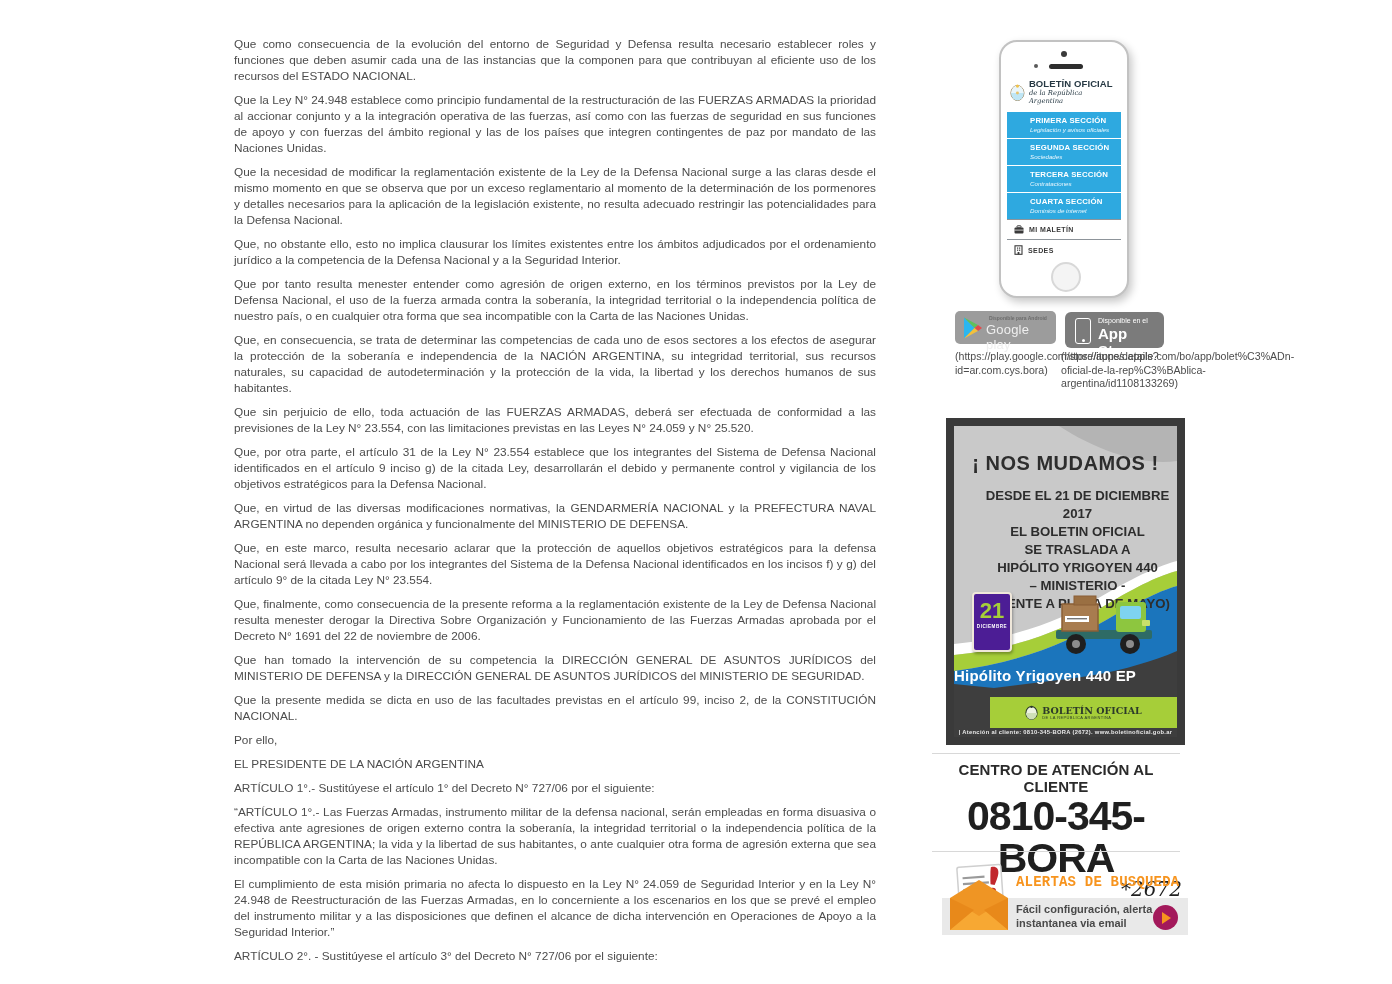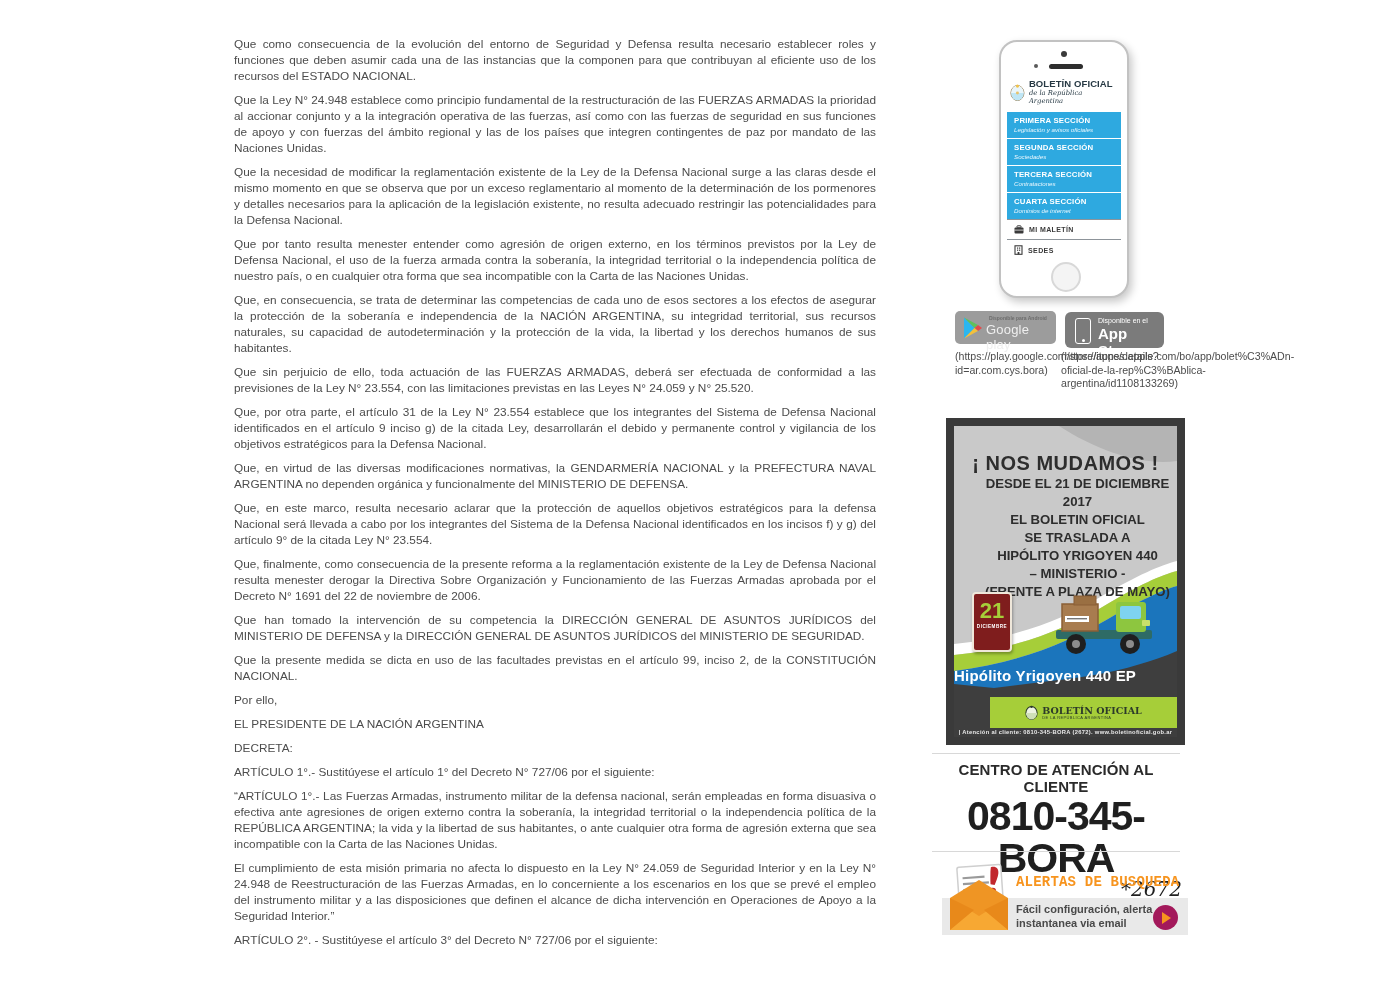--- a/index.html
+++ b/index.html
@@ -18,21 +18,21 @@
   .phone{position:absolute;left:999px;top:40px;width:126px;height:254px;background:#fff;
          border:2px solid #c2c2c2;border-radius:18px;box-shadow:3px 4px 8px rgba(0,0,0,.22);}
   .phone .cam{position:absolute;top:9px;left:50%;margin-left:-3px;width:6px;height:6px;border-radius:50%;background:#3a3a3a;}
   .phone .spk-dot{position:absolute;top:22px;left:33px;width:4px;height:4px;border-radius:50%;background:#5a5a5a;}
   .phone .spk{position:absolute;top:22px;left:48px;width:34px;height:5px;border-radius:3px;background:#2e2e2e;}
   .screen{position:absolute;left:6px;right:6px;top:33px;bottom:36px;background:#fff;overflow:hidden;}
   .app-logo{display:flex;align-items:center;gap:4px;padding:4px 3px 7px 3px;}
   .app-logo .t1{font-size:9.5px;font-weight:800;color:#263843;letter-spacing:.1px;line-height:10px;}
   .app-logo .t2{font-size:6.8px;font-style:italic;color:#263843;font-family:"DejaVu Serif",serif;}
   .bluemenu{background:#2ea9e0;}
-  .bluemenu .item{padding:4px 7px 5px 7px;border-bottom:1.5px solid #fff;}
+  .bluemenu .item{padding:4px 7px 5px 23px;border-bottom:1.5px solid #fff;}
   .bluemenu .item:last-child{border-bottom:none;}
   .bluemenu .ti{font-size:7.8px;font-weight:700;color:#fff;letter-spacing:.2px;}
   .bluemenu .su{font-size:6.2px;font-style:italic;color:#eaf7fd;margin-top:1px;}
   .whitemenu .row{display:flex;align-items:center;gap:5px;padding:5px 7px;border-top:1px solid #8d949a;}
   .whitemenu .row:last-child{border-bottom:1px solid #8d949a;}
   .whitemenu .lb{font-size:7px;font-weight:700;color:#3a3a3a;letter-spacing:.4px;}
   .home{position:absolute;bottom:4px;left:50%;margin-left:-13px;width:26px;height:26px;border-radius:50%;
         border:2px solid #d8d8d8;background:#f4f4f4;}
 
   
@@ -48,23 +48,23 @@
 
   .url{position:absolute;font-size:10.6px;line-height:13.5px;color:#4c4c4c;overflow-wrap:break-word;word-wrap:break-word;}
   .url.gp-url{left:955px;top:350px;width:246px;}
   .url.as-url{left:1061px;top:350px;width:252px;}
 
   
   .ad{position:absolute;left:946px;top:418px;width:223px;height:311px;border:8px solid #3a3a3a;
       background:#c9c9c9;overflow:hidden;}
   .ad svg.bg{position:absolute;left:0;top:0;}
   .ad .headline{position:absolute;left:0;top:26px;width:100%;text-align:center;color:#2d2d2d;}
-  .ad .headline .h1{font-size:20px;font-weight:800;letter-spacing:.5px;margin-bottom:0;}
+  .ad .headline .h1{font-size:20px;font-weight:800;letter-spacing:.5px;margin-bottom:12px;}
   .ad .headline .ln{font-size:13.2px;font-weight:800;line-height:18px;padding-left:24px;}
-  .cal{position:absolute;left:18px;top:166px;width:36px;height:56px;background:#7f1d1d;border:2px solid #efe7da;
+  .cal{position:absolute;left:18px;top:166px;width:36px;height:56px;background:#4c1d95;border:2px solid #efe7da;
        border-radius:4px;text-align:center;box-shadow:1px 2px 3px rgba(0,0,0,.3);}
   .cal .d{font-size:22px;font-weight:800;color:#a6ce39;line-height:26px;margin-top:4px;}
   .cal .m{font-size:4.6px;color:#fff;letter-spacing:.5px;font-weight:700;}
   .truck{position:absolute;left:100px;top:168px;}
   .ad .addr{position:absolute;left:0;top:241px;width:100%;text-align:left;color:#fff;
             font-size:15px;font-weight:800;letter-spacing:.2px;}
   .ad .gbar{position:absolute;left:36px;top:271px;width:187px;height:31px;background:#a6ce39;
             display:flex;align-items:center;justify-content:center;gap:4px;}
   .ad .gbar .bo1{font-size:9.5px;font-weight:800;color:#2c3a2a;font-family:"DejaVu Serif",serif;line-height:9px;}
   .ad .gbar .bo2{font-size:4px;color:#2c3a2a;letter-spacing:.4px;}
@@ -88,32 +88,32 @@
                       border-top:6px solid transparent;border-bottom:6px solid transparent;}
 </style>
 </head>
 <body>
 
 <div class="doc">
 
 <p>Que como consecuencia de la evolución del entorno de Seguridad y Defensa resulta necesario establecer roles y funciones que deben asumir cada una de las instancias que la componen para que contribuyan al eficiente uso de los recursos del ESTADO NACIONAL.</p>
     <p>Que la Ley N° 24.948 establece como principio fundamental de la restructuración de las FUERZAS ARMADAS la prioridad al accionar conjunto y a la integración operativa de las fuerzas, así como con las fuerzas de seguridad en sus funciones de apoyo y con fuerzas del ámbito regional y las de los países que integren contingentes de paz por mandato de las Naciones Unidas.</p>
     <p>Que la necesidad de modificar la reglamentación existente de la Ley de la Defensa Nacional surge a las claras desde el mismo momento en que se observa que por un exceso reglamentario al momento de la determinación de los pormenores y detalles necesarios para la aplicación de la legislación existente, no resulta adecuado restringir las potencialidades para la Defensa Nacional.</p>
+    <p>Que, no obstante ello, esto no implica clausurar los límites existentes entre los ámbitos adjudicados por el ordenamiento jurídico a la competencia de la Defensa Nacional y a la Seguridad Interior.</p>
     <p>Que por tanto resulta menester entender como agresión de origen externo, en los términos previstos por la Ley de Defensa Nacional, el uso de la fuerza armada contra la soberanía, la integridad territorial o la independencia política de nuestro país, o en cualquier otra forma que sea incompatible con la Carta de las Naciones Unidas.</p>
     <p>Que, en consecuencia, se trata de determinar las competencias de cada uno de esos sectores a los efectos de asegurar la protección de la soberanía e independencia de la NACIÓN ARGENTINA, su integridad territorial, sus recursos naturales, su capacidad de autodeterminación y la protección de la vida, la libertad y los derechos humanos de sus habitantes.</p>
     <p>Que sin perjuicio de ello, toda actuación de las FUERZAS ARMADAS, deberá ser efectuada de conformidad a las previsiones de la Ley N° 23.554, con las limitaciones previstas en las Leyes N° 24.059 y N° 25.520.</p>
     <p>Que, por otra parte, el artículo 31 de la Ley N° 23.554 establece que los integrantes del Sistema de Defensa Nacional identificados en el artículo 9 inciso g) de la citada Ley, desarrollarán el debido y permanente control y vigilancia de los objetivos estratégicos para la Defensa Nacional.</p>
     <p>Que, en virtud de las diversas modificaciones normativas, la GENDARMERÍA NACIONAL y la PREFECTURA NAVAL ARGENTINA no dependen orgánica y funcionalmente del MINISTERIO DE DEFENSA.</p>
     <p>Que, en este marco, resulta necesario aclarar que la protección de aquellos objetivos estratégicos para la defensa Nacional será llevada a cabo por los integrantes del Sistema de la Defensa Nacional identificados en los incisos f) y g) del artículo 9° de la citada Ley N° 23.554.</p>
     <p>Que, finalmente, como consecuencia de la presente reforma a la reglamentación existente de la Ley de Defensa Nacional resulta menester derogar la Directiva Sobre Organización y Funcionamiento de las Fuerzas Armadas aprobada por el Decreto N° 1691 del 22 de noviembre de 2006.</p>
     <p>Que han tomado la intervención de su competencia la DIRECCIÓN GENERAL DE ASUNTOS JURÍDICOS del MINISTERIO DE DEFENSA y la DIRECCIÓN GENERAL DE ASUNTOS JURÍDICOS del MINISTERIO DE SEGURIDAD.</p>
     <p>Que la presente medida se dicta en uso de las facultades previstas en el artículo 99, inciso 2, de la CONSTITUCIÓN NACIONAL.</p>
     <p>Por ello,</p>
     <p>EL PRESIDENTE DE LA NACIÓN ARGENTINA</p>
-    <p>DECRETA:</p>
     <p>ARTÍCULO 1°.- Sustitúyese el artículo 1° del Decreto N° 727/06 por el siguiente:</p>
     <p>“ARTÍCULO 1°.- Las Fuerzas Armadas, instrumento militar de la defensa nacional, serán empleadas en forma disuasiva o efectiva ante agresiones de origen externo contra la soberanía, la integridad territorial o la independencia política de la REPÚBLICA ARGENTINA; la vida y la libertad de sus habitantes, o ante cualquier otra forma de agresión externa que sea incompatible con la Carta de las Naciones Unidas.</p>
     <p>El cumplimiento de esta misión primaria no afecta lo dispuesto en la Ley N° 24.059 de Seguridad Interior y en la Ley N° 24.948 de Reestructuración de las Fuerzas Armadas, en lo concerniente a los escenarios en los que se prevé el empleo del instrumento militar y a las disposiciones que definen el alcance de dicha intervención en Operaciones de Apoyo a la Seguridad Interior.”</p>
     <p>ARTÍCULO 2°. - Sustitúyese el artículo 3° del Decreto N° 727/06 por el siguiente:</p>
   </div>
 
 <div class="phone">
   <div class="cam"></div>
   <div class="spk-dot"></div>
   <div class="spk"></div>

